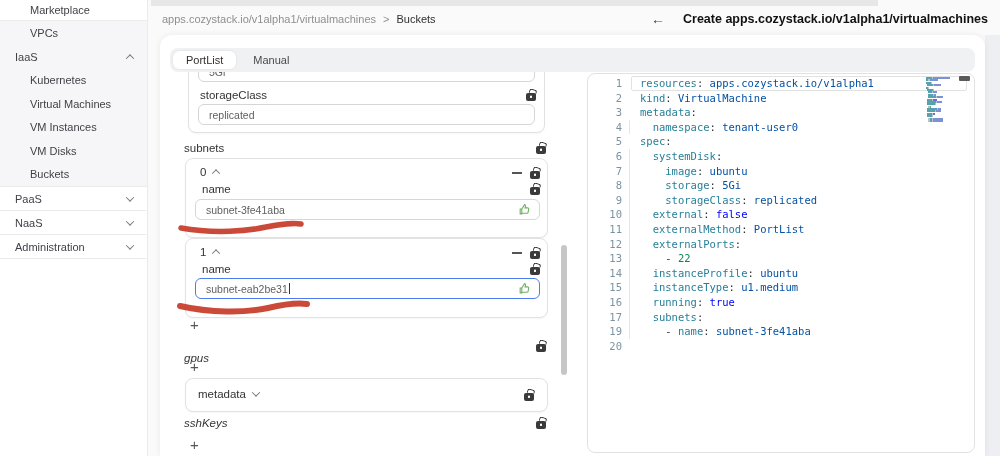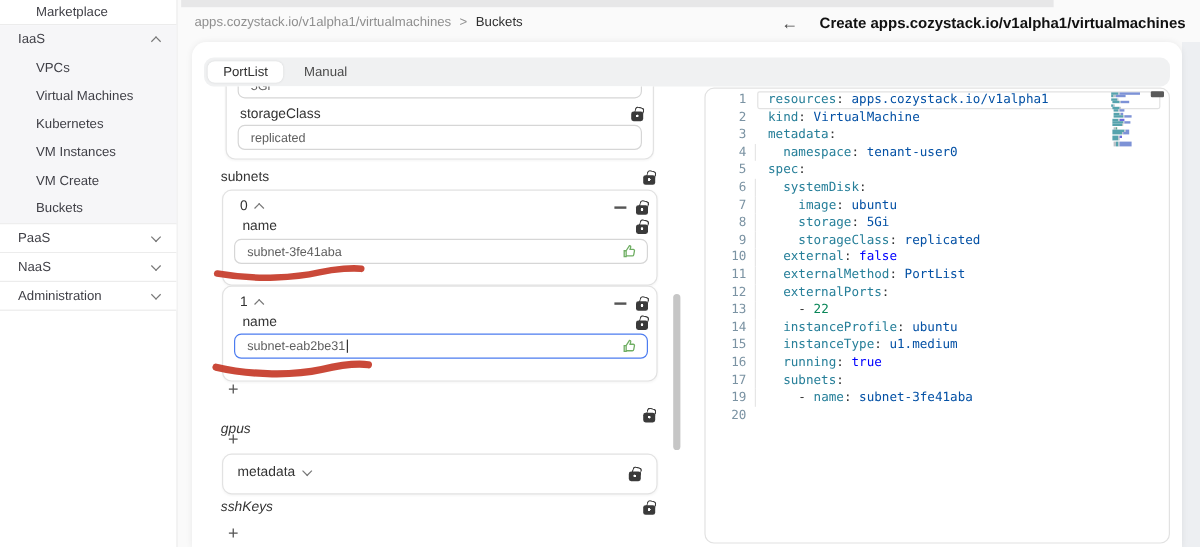--- a/index.html
+++ b/index.html
@@ -77,38 +77,38 @@
 <div class="page">
 
   <div class="top-strip"></div>
   <div class="right-strip"></div>
 
   <aside class="sidebar">
     <div class="srow srow-marketplace">
       <span class="grow">Marketplace</span>
     </div>
     <div class="sgroup-open">
+      <div class="srow srow-child">
+          <span>VPCs</span>
+        </div>
       <div class="srow srow-head">
         <span class="grow">IaaS</span>
         <span class="chev up"></span>
       </div>
       <div class="srow srow-child">
-          <span>VPCs</span>
+          <span>Kubernetes</span>
         </div>
       <div class="srow srow-child">
           <span>Virtual Machines</span>
         </div>
       <div class="srow srow-child">
-          <span>Kubernetes</span>
-        </div>
-      <div class="srow srow-child">
           <span>VM Instances</span>
         </div>
       <div class="srow srow-child">
-          <span>VM Create</span>
+          <span>VM Disks</span>
         </div>
       <div class="srow srow-child">
           <span>Buckets</span>
         </div>
     </div>
     <div class="srow srow-collapsed">
       <span class="grow">PaaS</span>
       <span class="chev down"></span>
     </div>
     <div class="srow srow-collapsed">

